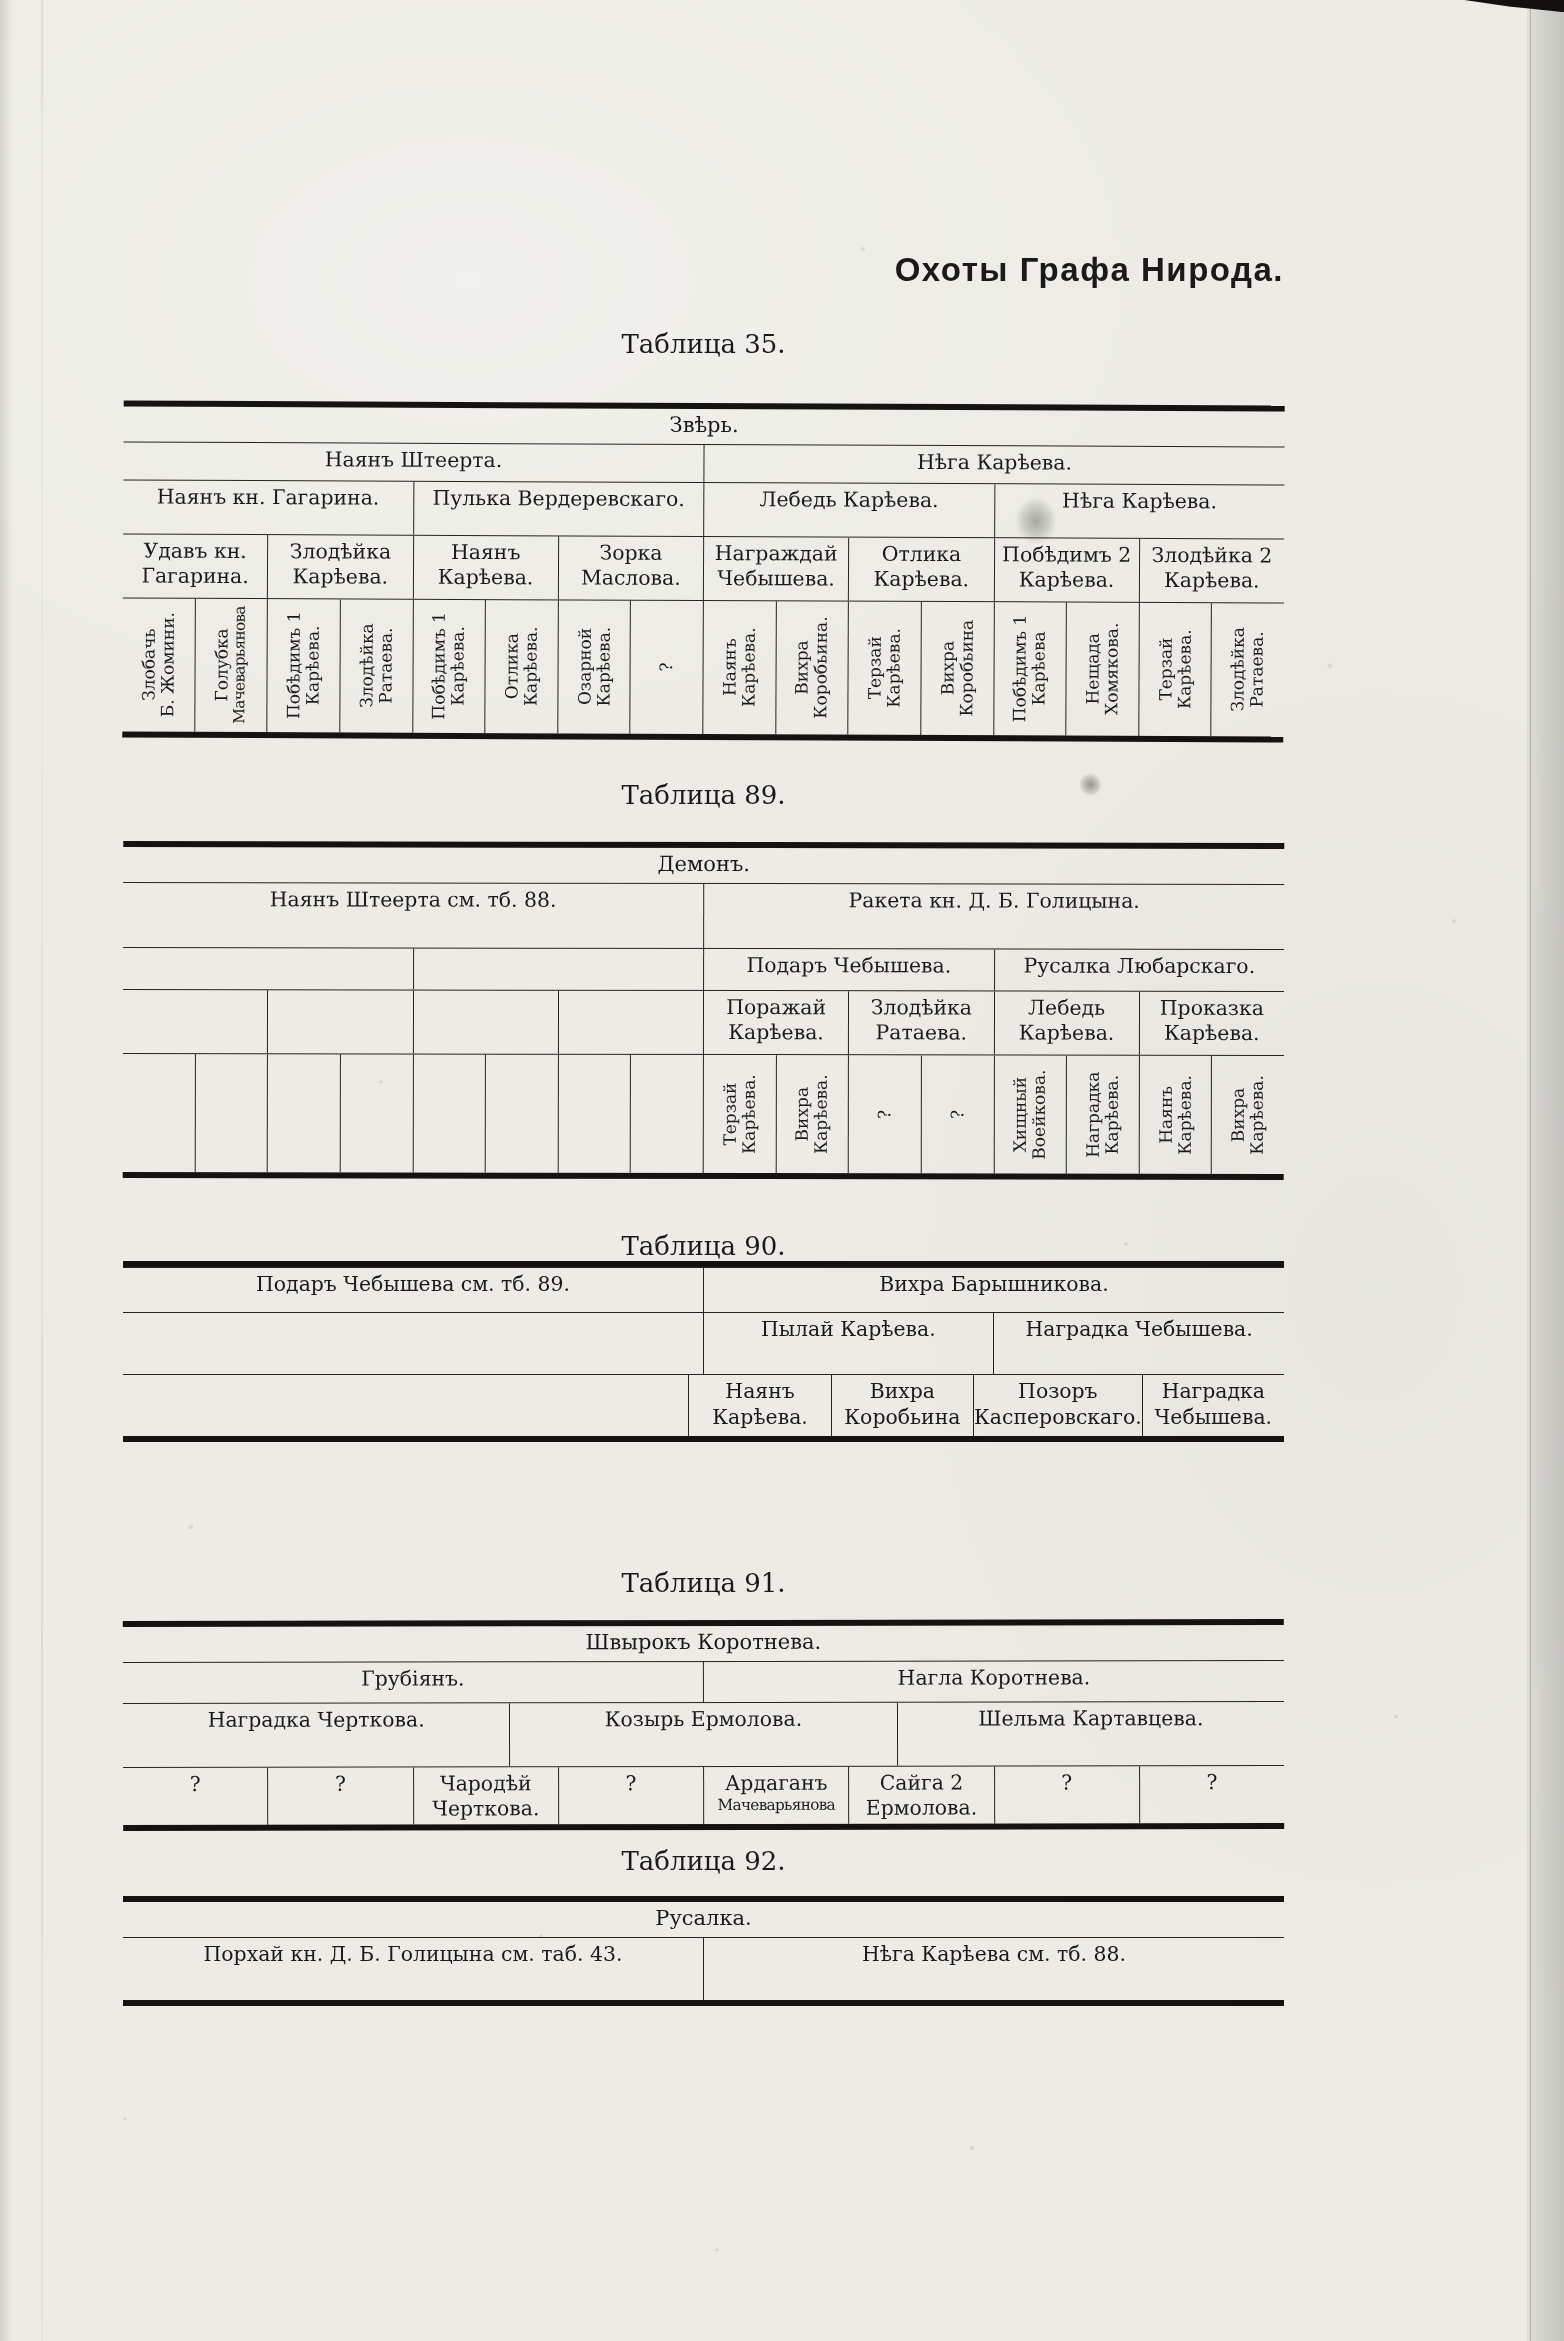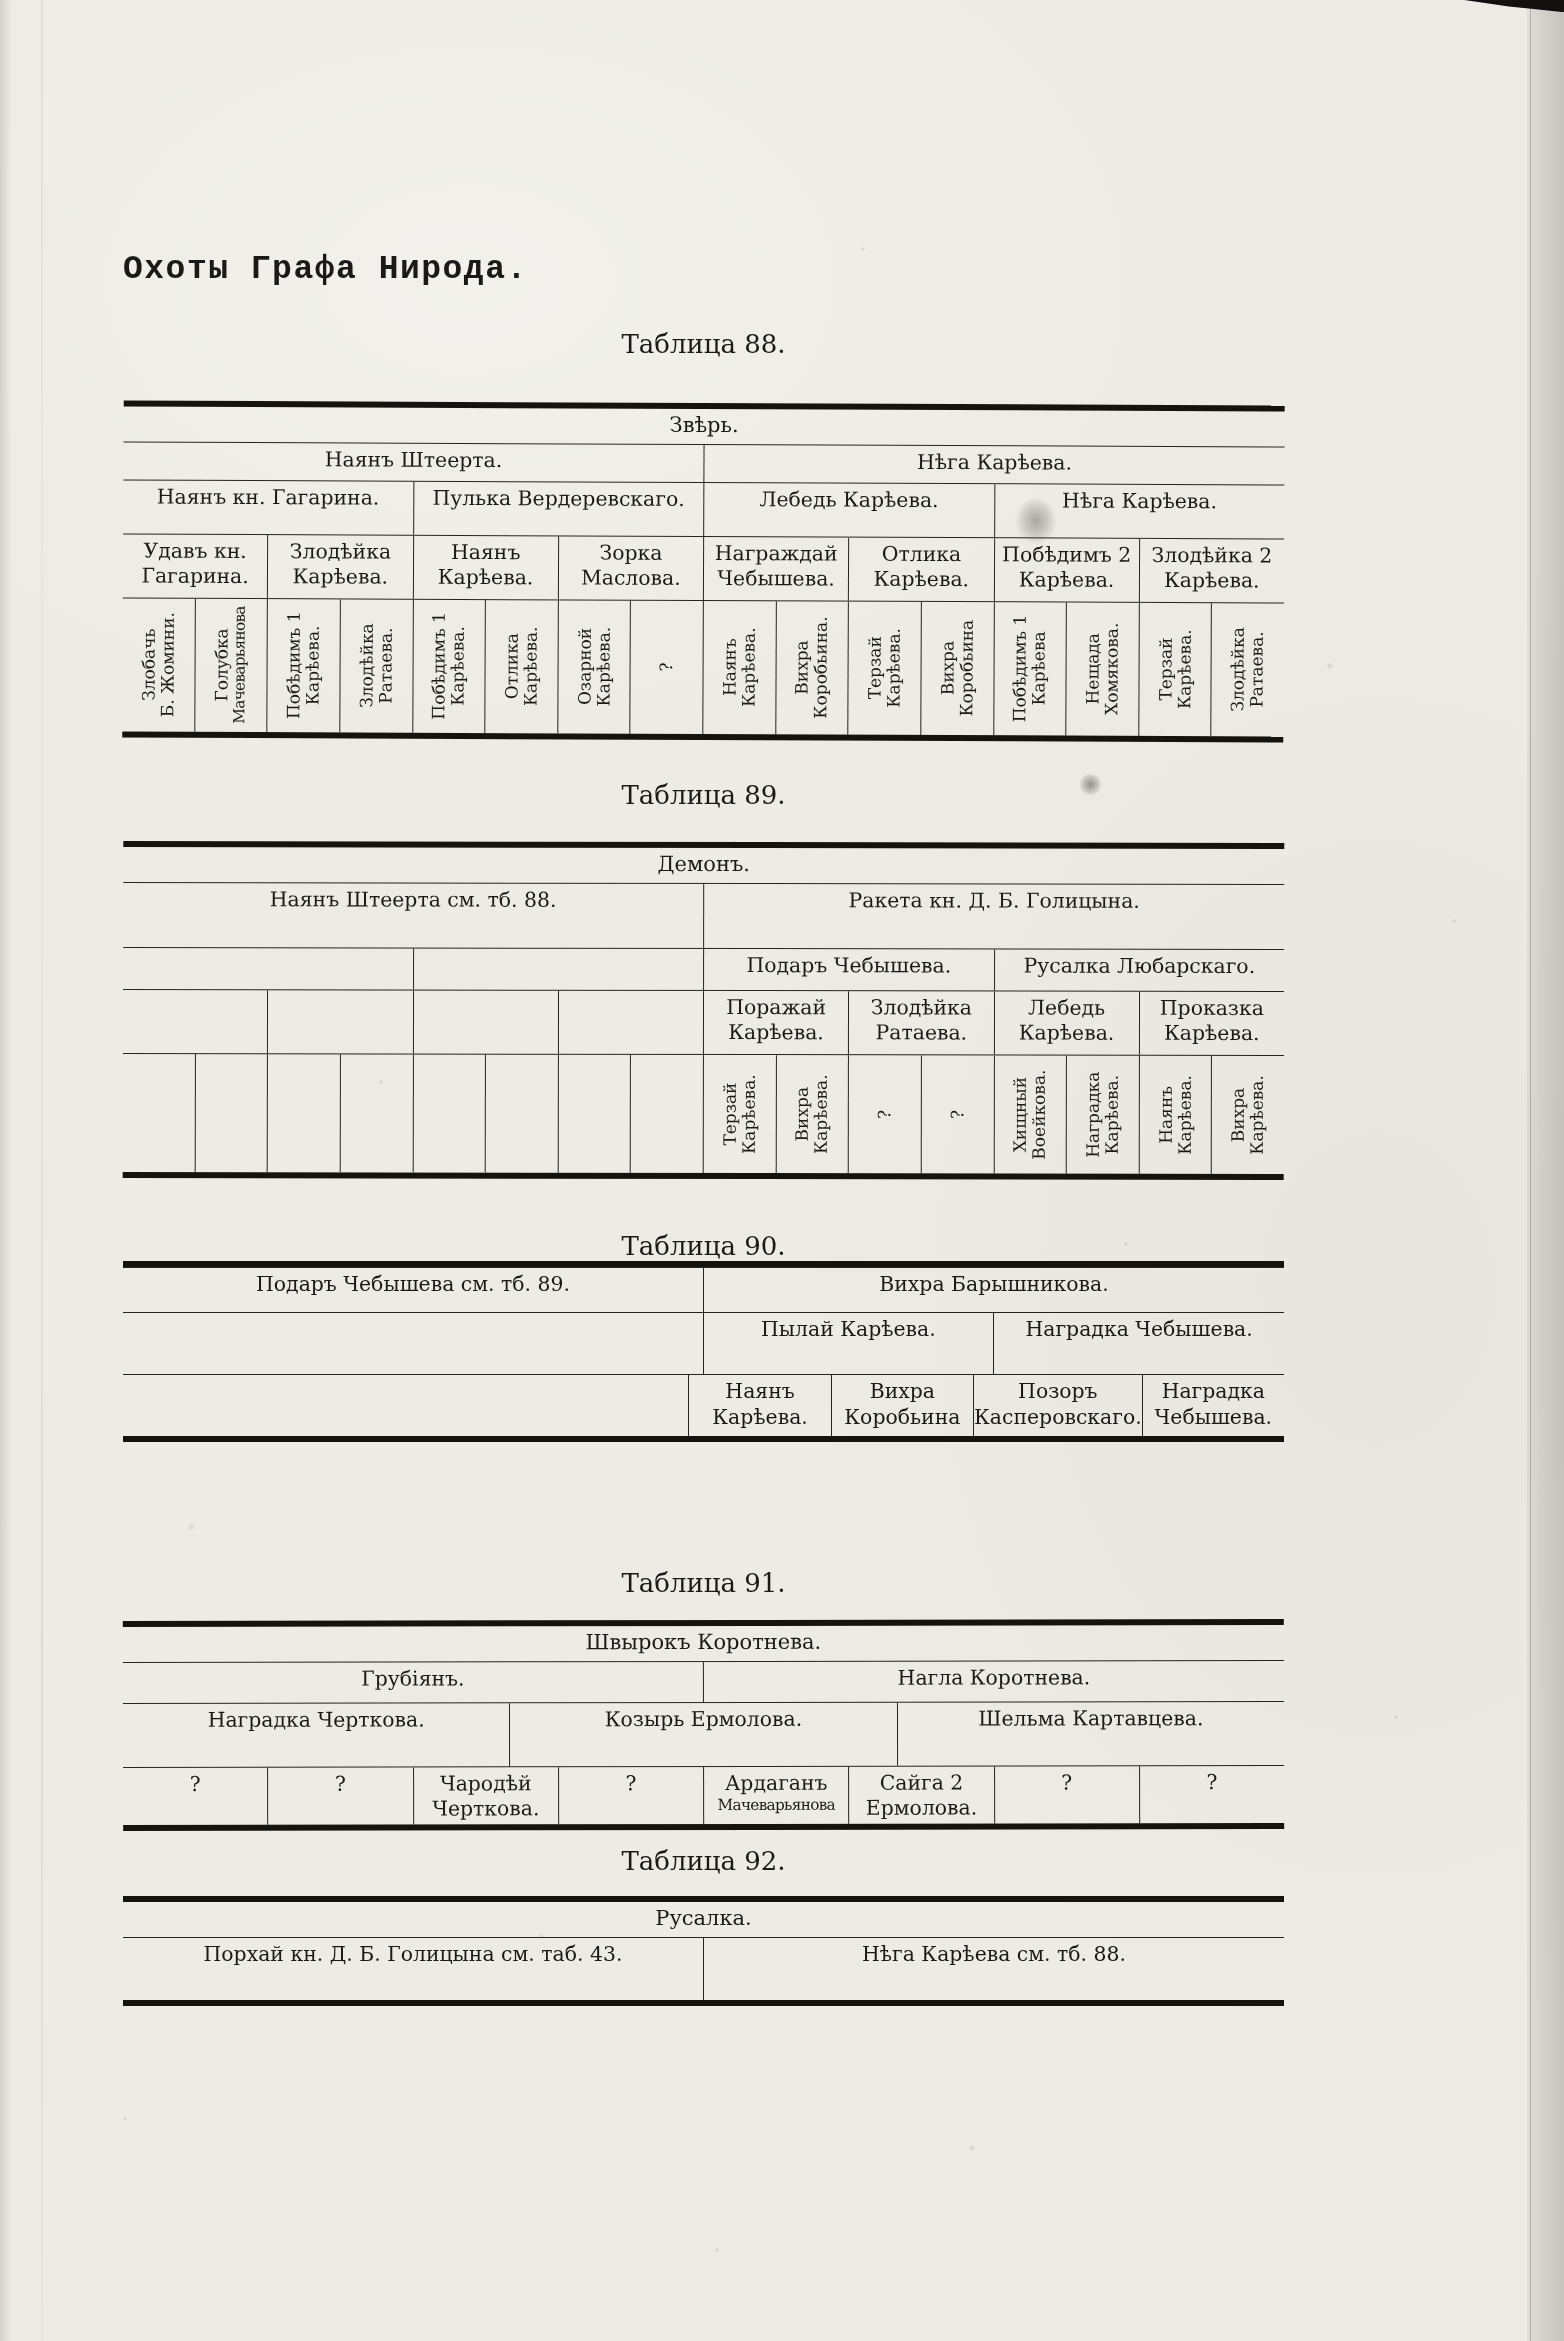--- a/index.html
+++ b/index.html
@@ -27,22 +27,22 @@
   .specks{position:absolute;left:0;top:0;width:1.5px;height:1.5px;border-radius:50%;
     box-shadow:241px 555px 0 0.7px rgba(70,68,62,.13), 862px 248px 0 0.7px rgba(70,68,62,.12),
       1329px 665px 0 1.5px rgba(70,68,62,.10), 380px 1081px 0 0.7px rgba(70,68,62,.12),
       1125px 1243px 0 0.7px rgba(70,68,62,.12), 190px 1526px 0 1.5px rgba(70,68,62,.10),
       1395px 1716px 0 0.7px rgba(70,68,62,.12), 540px 1935px 0 0.7px rgba(70,68,62,.11),
       971px 2147px 0 1.5px rgba(70,68,62,.10), 716px 2249px 0 0.7px rgba(70,68,62,.12),
       1453px 920px 0 0.7px rgba(70,68,62,.12), 124px 2118px 0 0.7px rgba(70,68,62,.11);}
   
   .pnum{position:absolute;left:123px;width:1161px;top:188px;text-align:center;
     font-size:22.6px;letter-spacing:2.2px;}
-  .ptitle{position:absolute;left:123px;width:1161px;top:251px;text-align:left;
-    font-family:Liberation Mono, monospace;font-weight:bold;
+  .ptitle{position:absolute;left:123px;width:1161px;top:251px;text-align:right;
+    font-family:Liberation Sans, sans-serif;font-weight:bold;
     font-size:33px;letter-spacing:1.5px;}
   .blk{position:absolute;left:123px;width:1161px;}
   .cap{font-size:26px;text-align:center;}
   
   .frame{border-top:6.6px solid #15130f;border-bottom:6.6px solid #15130f;}
   .sr{text-align:center;font-size:21px;padding-top:3.7px;box-sizing:content-box;}
   .r{display:flex;border-top:1.5px solid #262420;}
   .c{flex:1;text-align:center;padding-top:4.4px;font-size:20.4px;line-height:1.24;}
   .c+.c,.vc+.vc{border-left:1.5px solid #262420;}
   .w2{flex:2}.w4{flex:4}
@@ -63,21 +63,21 @@
   <div class="edge-r"></div>
   <div class="edge-line"></div>
   <div class="corner-tr"></div>
   <div class="smudge-a"></div>
   <div class="smudge-b"></div>
   <div class="specks"></div>
 
   <div class="ptitle">Охоты Графа Нирода.</div>
 
   <div class="blk" style="top:329px">
-    <div class="cap" style="margin-bottom:44px">Таблица 88.</div>
+    <div class="cap" style="margin-bottom:44px">Таблица 35.</div>
     <div class="frame" style="transform:rotate(.25deg)">
       <div class="sr" style="height:31px">Звѣрь.</div>
       <div class="r" style="height:37px">
         <div class="c">Наянъ Штеерта.</div>
         <div class="c mid">Нѣга Карѣева.</div>
       </div>
       <div class="r" style="height:53px">
         <div class="c">Наянъ кн. Гагарина.</div>
         <div class="c">Пулька Вердеревскаго.</div>
         <div class="c mid">Лебедь Карѣева.</div>

